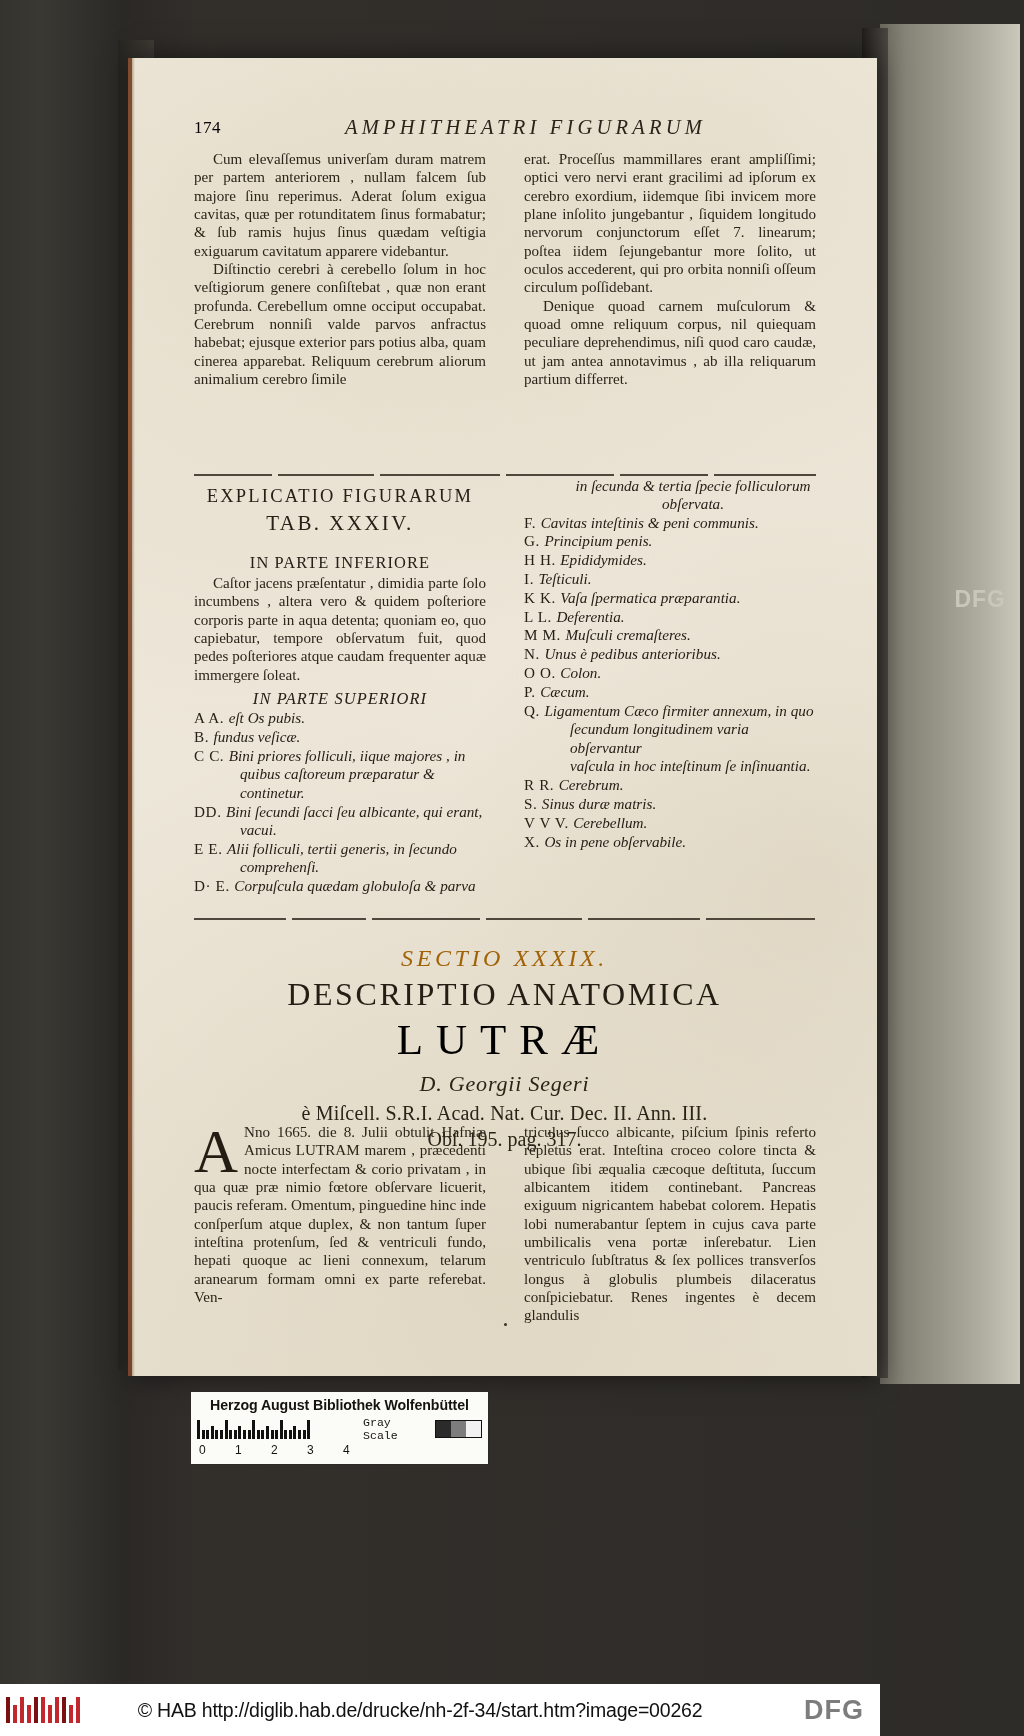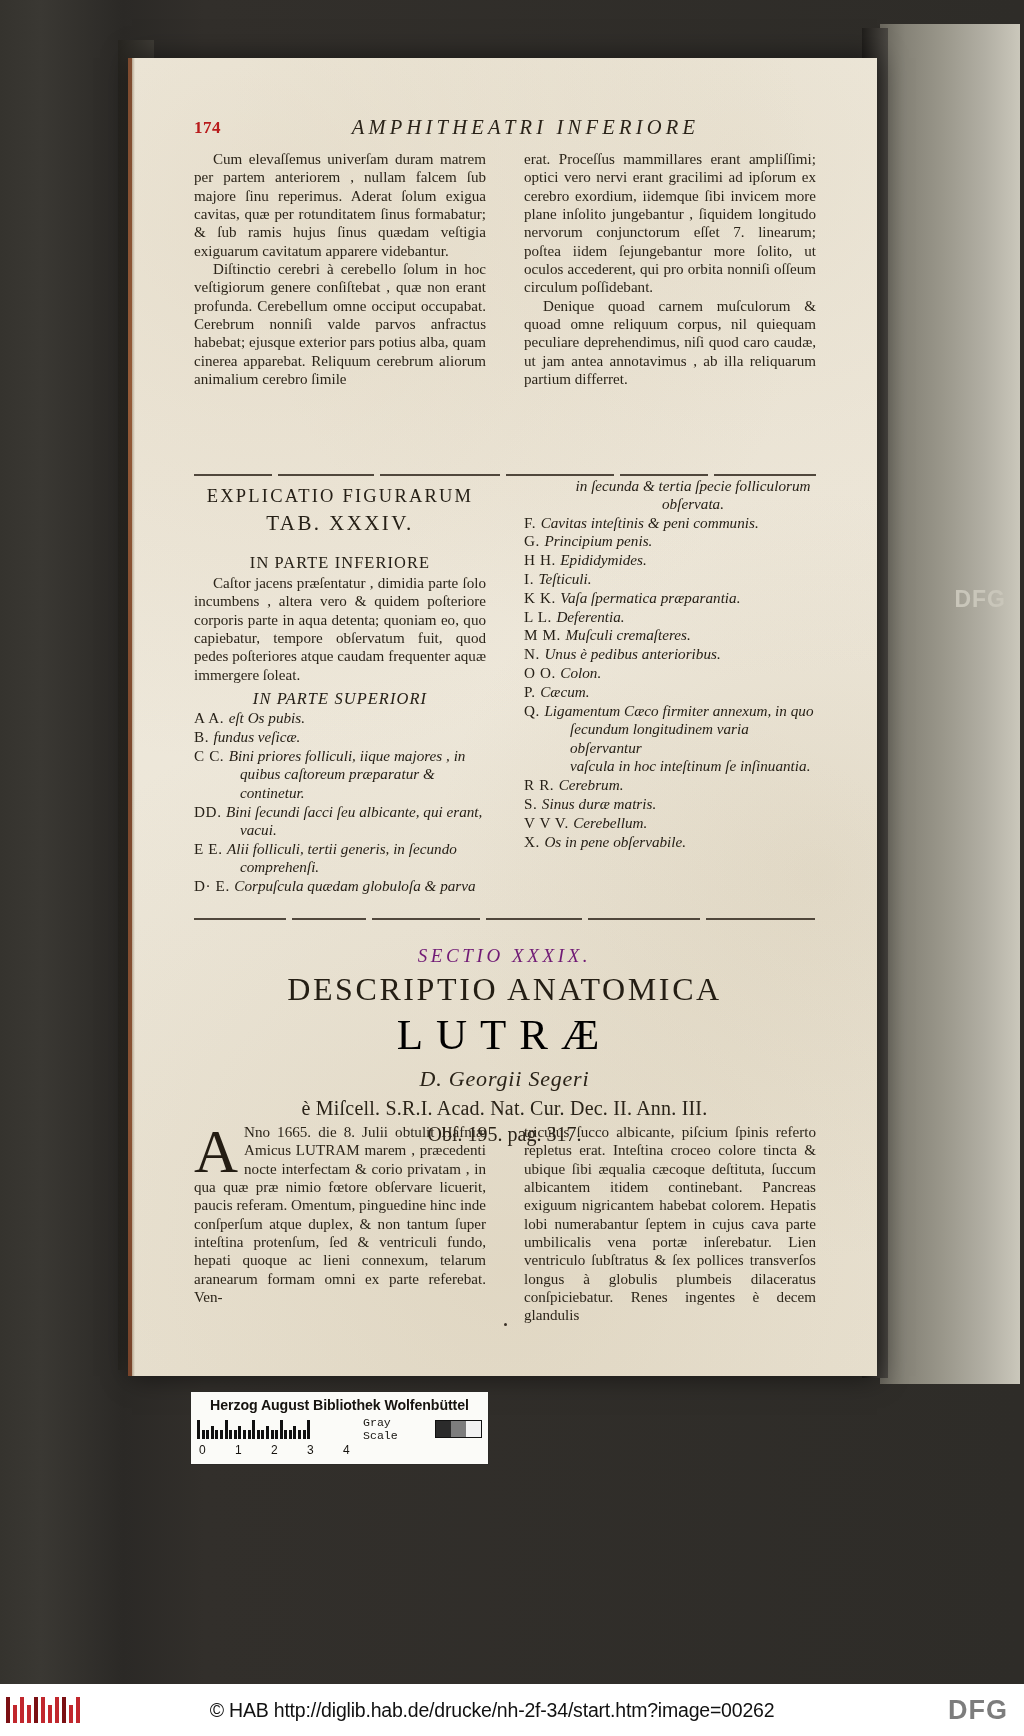--- a/index.html
+++ b/index.html
@@ -40,21 +40,21 @@
   .edge-red{position:absolute;left:-4px;top:0;width:5px;height:100%;
     background:linear-gradient(180deg,#8d5232,#a8643c 25%,#8b4e2f 55%,#9d5c38 80%,#86492c);
     opacity:.85;}
   .page-ltedge{position:absolute;left:0;top:0;width:3px;height:100%;
     background:linear-gradient(90deg,rgba(120,95,65,.45),rgba(120,95,65,0));}
 
   .content{position:absolute;left:0;top:0;width:745px;height:1318px;
     color:#262017;}
 
   
-  .folio{position:absolute;left:62px;top:60px;font-size:17px;letter-spacing:.5px;color:#b91c1c;font-weight:bold;}
+  .folio{position:absolute;left:62px;top:60px;font-size:17px;letter-spacing:.5px;color:#000000;}
   .runhead{position:absolute;left:0;top:58px;width:745px;text-align:center;
     font-style:italic;font-size:20.5px;letter-spacing:4.2px;color:#2a2319;
     padding-left:42px;box-sizing:border-box;}
 
   
   .cols{position:absolute;left:62px;top:92px;width:622px;}
   .col{width:292px;float:left;}
   .col.right{margin-left:38px;}
   .clear{clear:both;}
 
@@ -75,21 +75,21 @@
   ul.items li{font-size:15.2px;line-height:18.3px;
     padding-left:46px;text-indent:-46px;margin-bottom:.5px;}
   ul.items li .lbl{font-style:normal;letter-spacing:.6px;}
   ul.items li .desc{font-style:italic;}
   ul.items li.cont{padding-left:46px;text-indent:0;}
   ul.items li.cont .desc{font-style:italic;}
   .hang-top{font-style:italic;font-size:15.2px;line-height:18.3px;text-align:center;}
 
   
   .sectio{position:absolute;left:0;top:860px;width:745px;text-align:center;}
-  .t-sectio{font-style:italic;font-size:19px;letter-spacing:3.6px;color:#701a75;margin-top:24px;}
+  .t-sectio{font-style:italic;font-size:24px;letter-spacing:3.6px;color:#a16207;margin-top:24px;}
   .t-descr{font-size:32px;letter-spacing:2.6px;margin-top:4px;color:#241e14;}
   .t-lutrae{font-size:43px;letter-spacing:13px;margin-top:2px;color:#000000;}
   .t-auth{font-style:italic;font-size:22px;letter-spacing:.8px;margin-top:7px;color:#2a2318;}
   .t-misc{font-size:20px;letter-spacing:.2px;margin-top:5px;color:#2a2318;}
   .t-obs{font-size:20px;margin-top:3px;color:#2a2318;}
 
   
   .cols2{position:absolute;left:62px;top:1065px;width:622px;}
   .dropcap{float:left;font-size:61px;line-height:50px;margin:4px 6px 0 0;
     font-family:"Liberation Serif",serif;color:#241d13;}
@@ -106,21 +106,21 @@
   .bars i.s{height:13px;}
   .bars i.t{height:9px;}
   .gsl{font-family:Liberation Mono, monospace;font-size:11.6px;color:#16130f;margin:0 6px 0 8px;}
   .swatch{display:flex;border:1px solid #111;height:16px;}
   .swatch b{display:block;width:15px;height:100%;}
   .ruler-nums{display:flex;margin-top:1px;padding:0 8px;font-family:"Liberation Sans",sans-serif;
     font-size:12px;color:#16130f;}
   .ruler-nums span{width:36px;}
 
   
-  .footer{position:absolute;left:0;bottom:0;width:1024px;height:52px;background:#ffffff;
+  .footer{position:absolute;left:0;bottom:0;width:880px;height:52px;background:#ffffff;
     display:flex;align-items:center;}
   .f-left{width:110px;height:26px;margin-left:6px;display:flex;gap:3px;align-items:flex-end;}
   .f-left i{display:block;width:4px;height:26px;background:#c1272d;}
   .f-left i.b{background:#7b1013;}
   .f-left i.s{height:18px;}
   .f-url{flex:1;text-align:center;font-family:"Liberation Sans",sans-serif;
     font-size:19.5px;color:#111;letter-spacing:-.2px;}
   .f-dfg{width:140px;text-align:right;padding-right:16px;
     font-family:"Liberation Sans",sans-serif;font-weight:bold;font-size:27px;
     color:#7d7d7d;letter-spacing:1px;}
@@ -138,21 +138,21 @@
 <div class="dfg-side">DFG</div>
 
 <div class="page">
   <div class="edge-red"></div>
   <div class="page-tex"></div>
   <div class="page-ltedge"></div>
 
   <div class="content">
 
     <div class="folio">174</div>
-    <div class="runhead">AMPHITHEATRI INFERIORE</div>
+    <div class="runhead">AMPHITHEATRI FIGURARUM</div>
 
     <div class="cols">
       <div class="col">
         <p class="tx ind">Cum elevaſſemus univerſam duram matrem per partem anteriorem , nullam falcem ſub majore ſinu reperimus. Aderat ſolum exigua cavitas, quæ per rotunditatem ſinus formabatur; &amp; ſub ramis hujus ſinus quædam veſtigia exiguarum cavitatum apparere videbantur.</p>
         <p class="tx ind">Diſtinctio cerebri à cerebello ſolum in hoc veſtigiorum genere conſiſtebat , quæ non erant profunda. Cerebellum omne occiput occupabat. Cerebrum nonniſi valde parvos anfractus habebat; ejusque exterior pars potius alba, quam cinerea apparebat. Reliquum cerebrum aliorum animalium cerebro ſimile</p>
       </div>
       <div class="col right">
         <p class="tx">erat. Proceſſus mammillares erant ampliſſimi; optici vero nervi erant gracilimi ad ipſorum ex cerebro exordium, iidemque ſibi invicem more plane inſolito jungebantur , ſiquidem longitudo nervorum conjunctorum eſſet 7. linearum; poſtea iidem ſejungebantur more ſolito, ut oculos accederent, qui pro orbita nonniſi oſſeum circulum poſſidebant.</p>
         <p class="tx ind">Denique quoad carnem muſculorum &amp; quoad omne reliquum corpus, nil quiequam peculiare deprehendimus, niſi quod caro caudæ, ut jam antea annotavimus , ab illa reliquarum partium differret.</p>
       </div>

